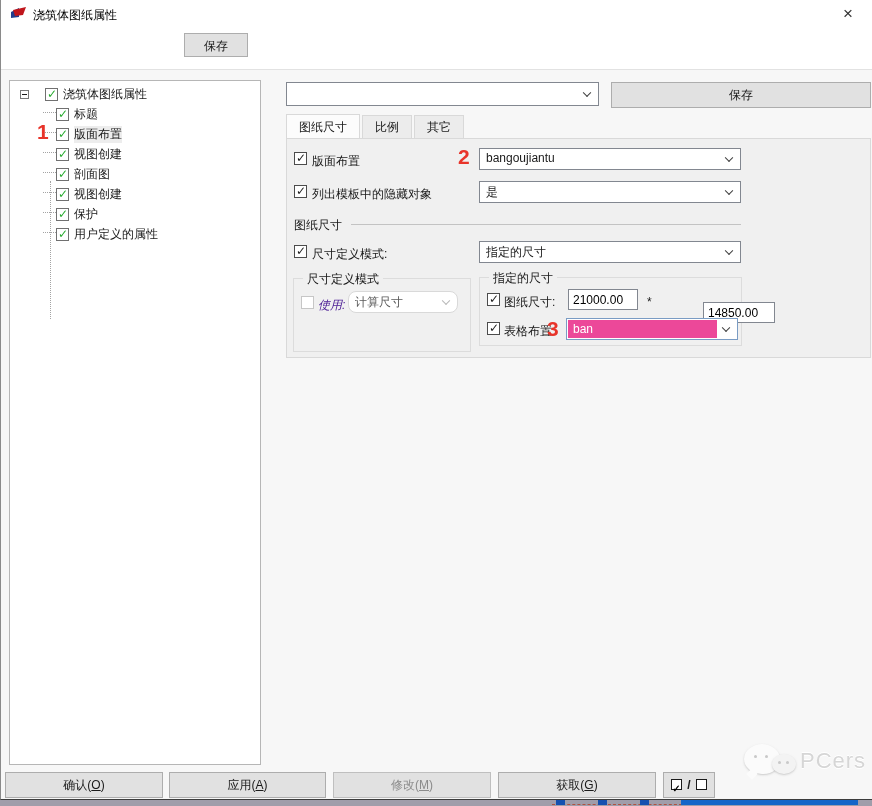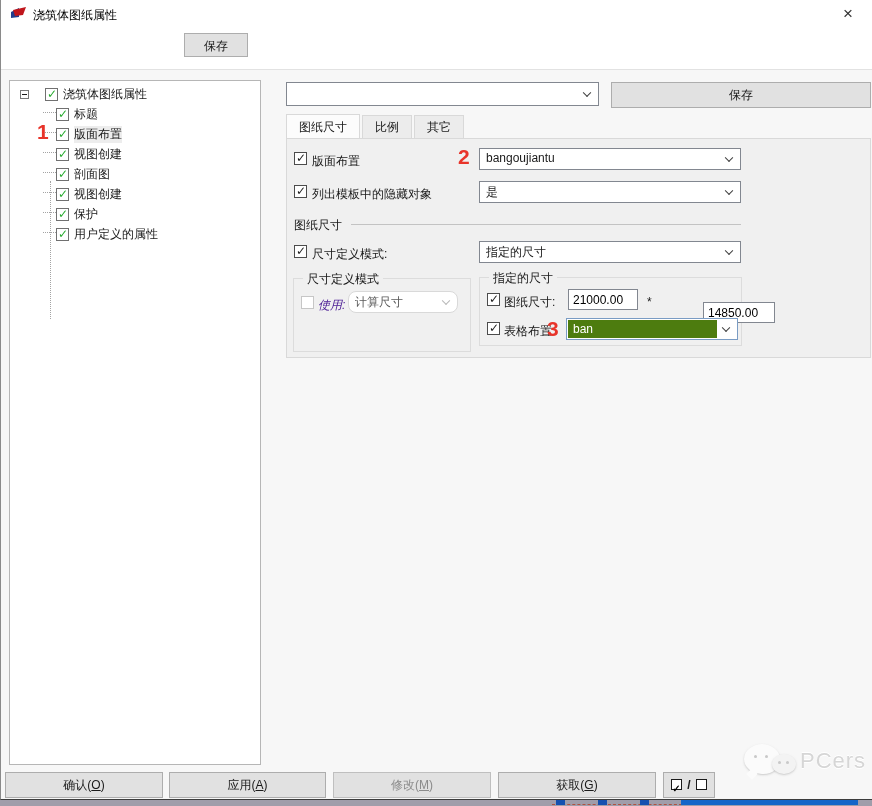--- a/index.html
+++ b/index.html
@@ -16,21 +16,21 @@
 
   
   .toolbar { position:absolute; left:0; top:28px; width:872px; height:42px; background:#fff; border-bottom:1px solid #e2e2e2; }
 
   
   .combo { position:absolute; background:#fff; border:1px solid #828790; padding:2px 20px 0 6px; overflow:hidden; white-space:nowrap; }
   .chev { position:absolute; right:8px; top:50%; width:6px; height:6px; border-right:1px solid #3f3f3f; border-bottom:1px solid #3f3f3f; transform:translateY(-70%) rotate(45deg); }
   .combo.disabled { border-color:#d9d9d9; color:#5a5a5a;border-radius:8px; }
   .combo.disabled .chev { border-color:#b8b8b8; }
   .combo.selected-fill { border-color:#7a9cc4; padding:0; }
-  .sel-fill { position:absolute; left:1px; top:1px; bottom:1px; right:20px; background:#4d7c0f; color:#fff; padding:2px 0 0 5px; white-space:nowrap; overflow:hidden; }
+  .sel-fill { position:absolute; left:1px; top:1px; bottom:1px; right:20px; background:#ec4899; color:#fff; padding:2px 0 0 5px; white-space:nowrap; overflow:hidden; }
 
   
   .btn { position:absolute; height:26px; background:#e1e1e1; border:1px solid #adadad; text-align:center; line-height:24px; font-size:12px; color:#1a1a1a; cursor:default; }
   .btn.disabled { color:#8b8b8b; border-color:#bfbfbf; }
   .key { text-decoration:underline; }
 
   
   .tree-panel { position:absolute; left:8px; top:80px; width:252px; height:685px; background:#fff; border:1px solid #b6b6b6; }
   .tree-row { position:absolute; height:18px; display:flex; align-items:center; }
   .tree-vline { position:absolute; left:40px; top:100px; height:138px; border-left:1px dotted #a3a3a3; }

